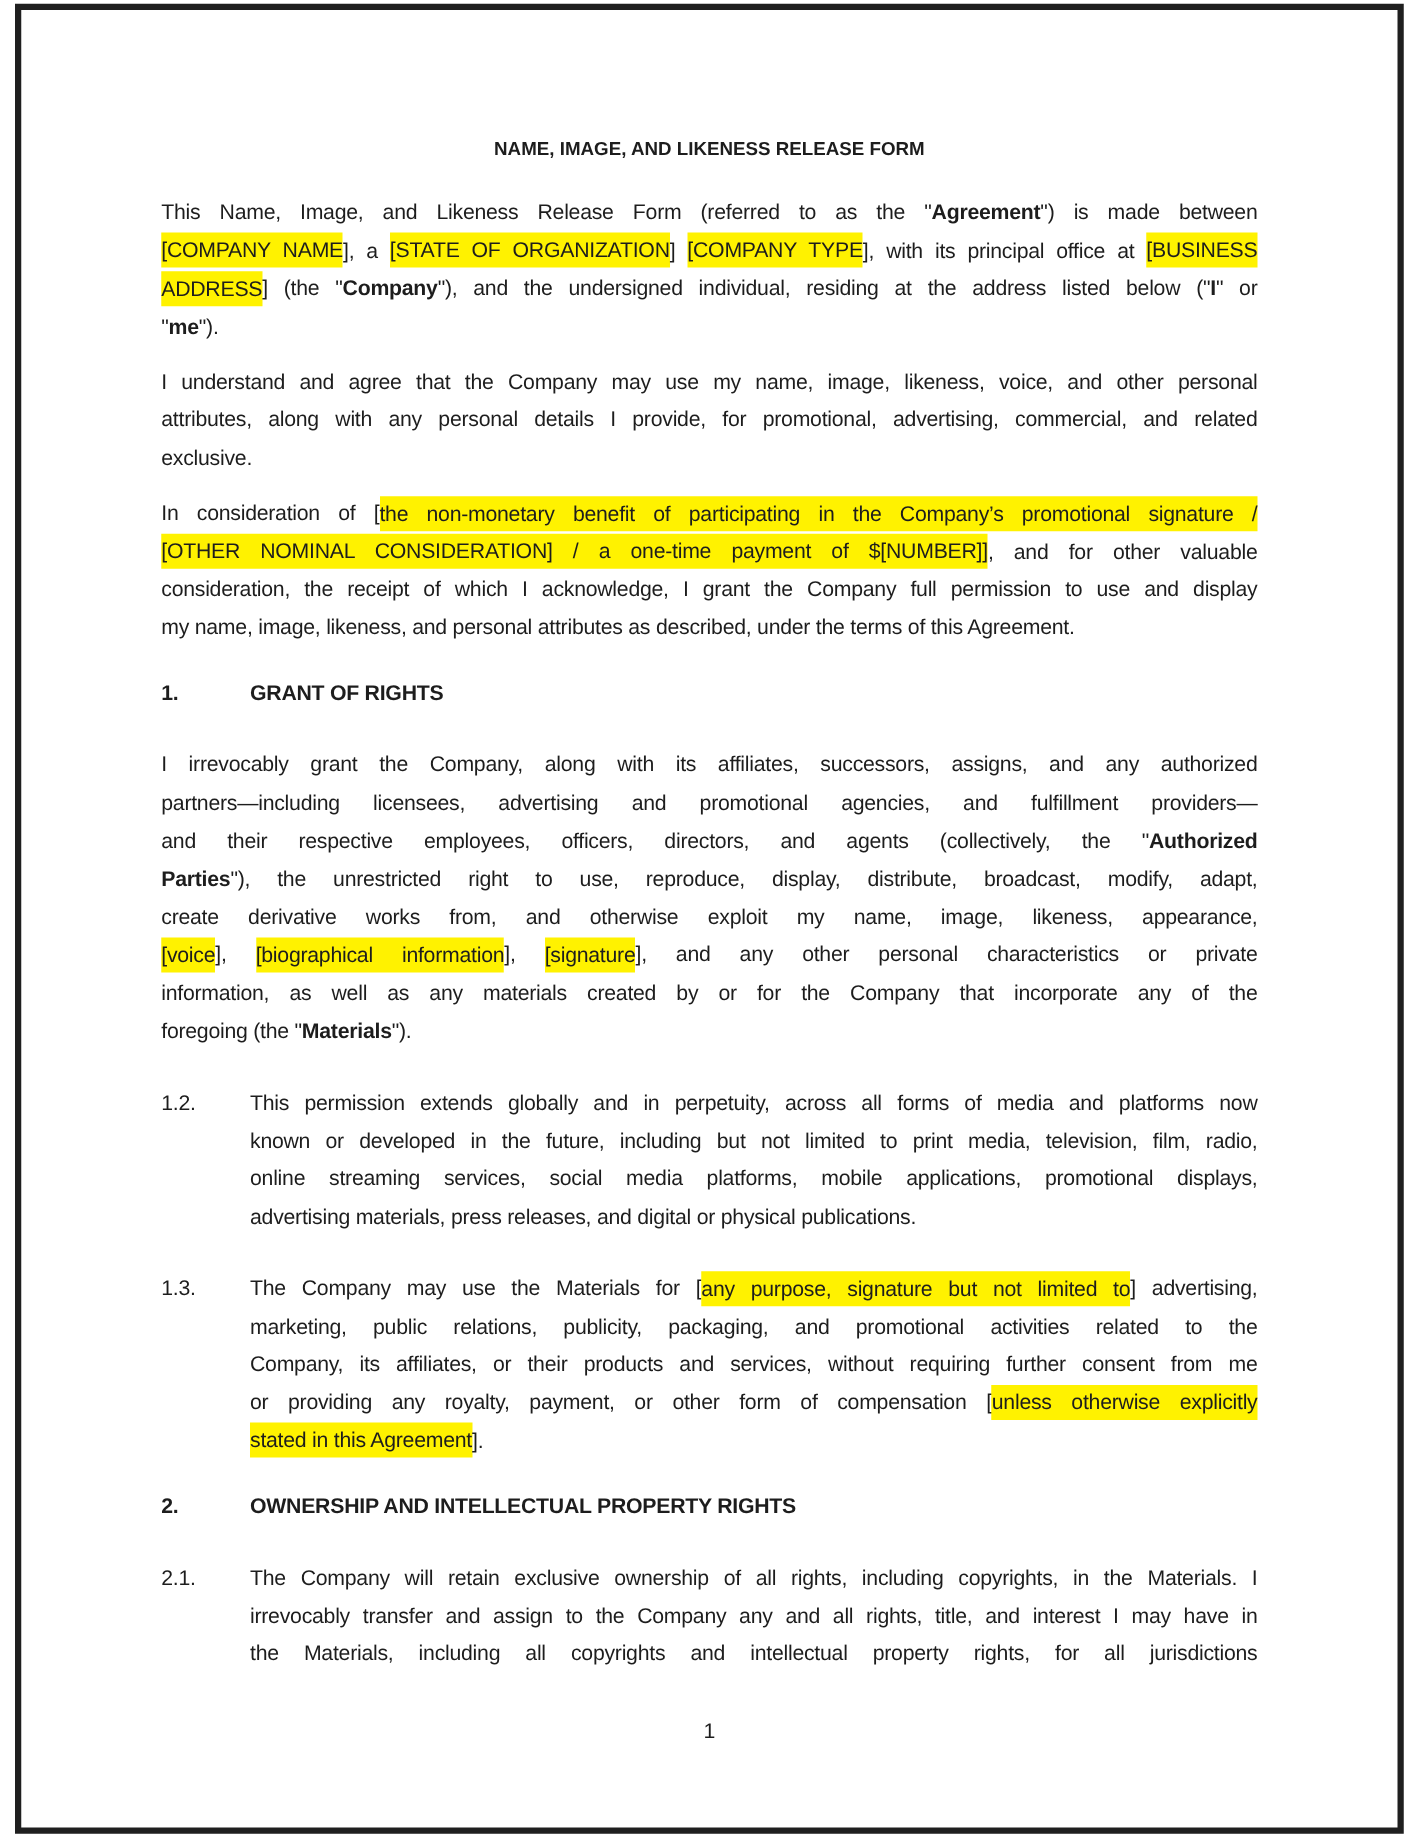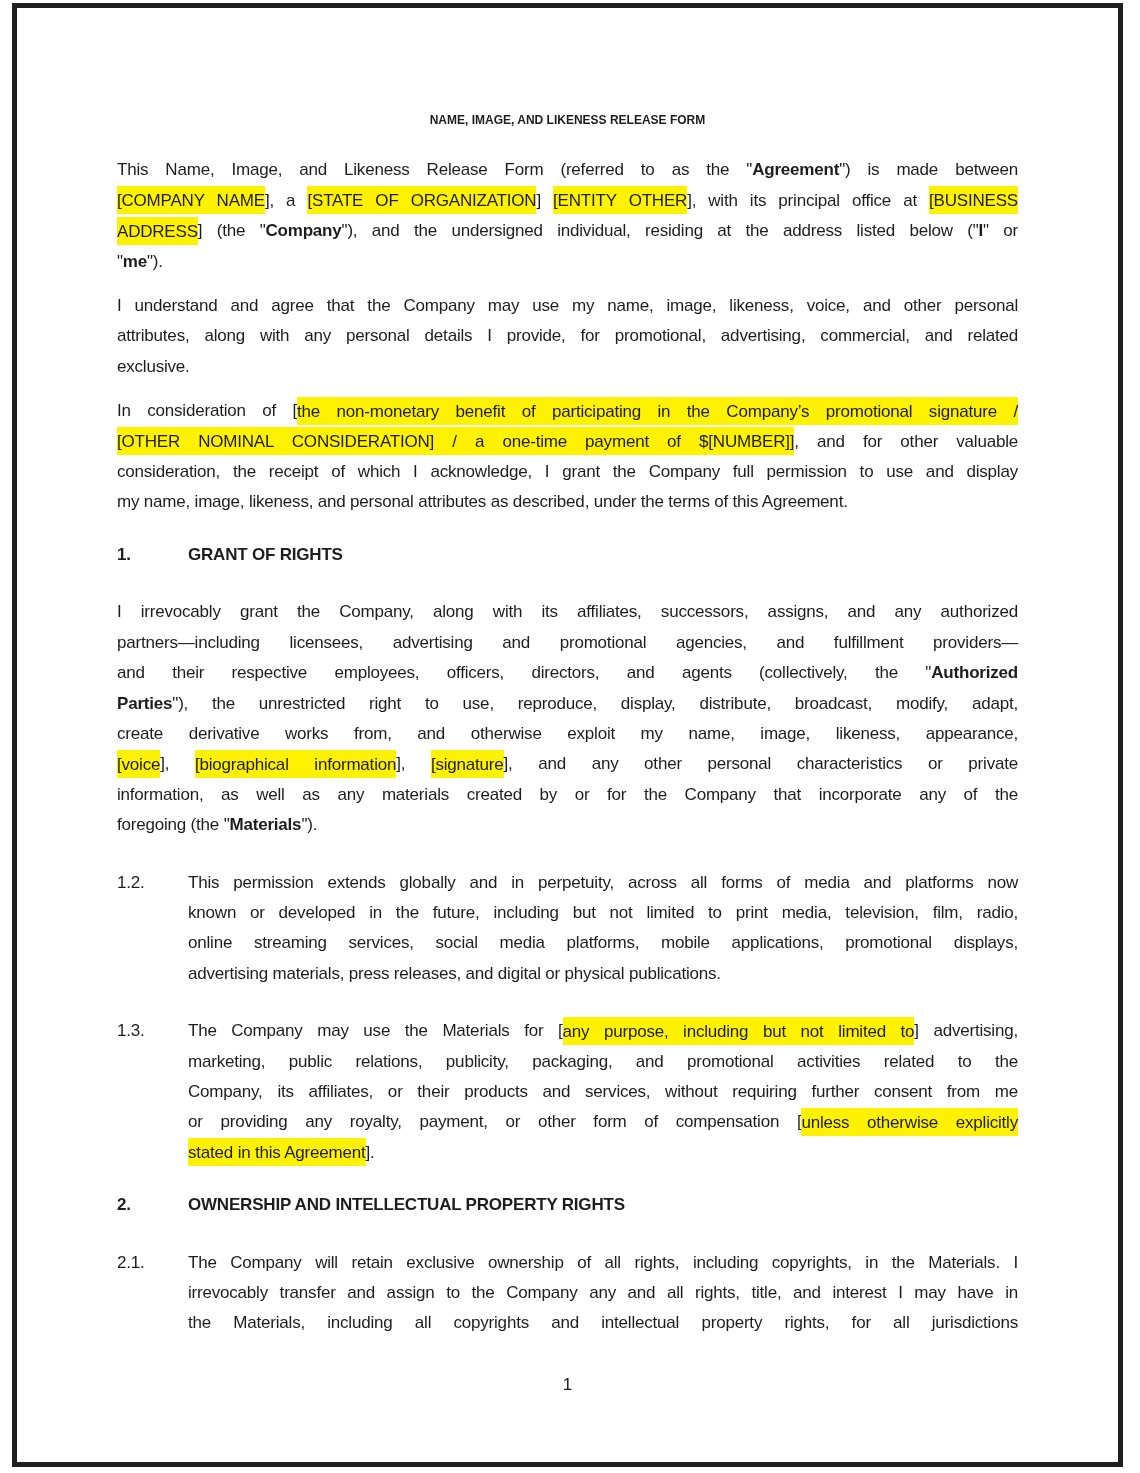--- a/index.html
+++ b/index.html
@@ -23,27 +23,27 @@
   }
   .content {
     padding: 97px 100px 0 100px;
     color: var(--ink, #1d1d1d);
     font-size: 17px;
     line-height: 30.4px;
     letter-spacing: -0.2px;
   }
   .doc-title {
     margin: 0 0 20px 0;
-    font-size: 12px;
+    font-size: 15px;
     font-weight: bold;
     line-height: 30.4px;
     text-align: center;
     letter-spacing: 0;
   }
-  .block { margin: 0; }
+  .block { margin: 12px; }
   .block-paragraph { margin-top: 14px; }
   .block-heading {
     margin-top: 22px;
     display: flex;
     font-weight: bold;
   }
   .block-clause {
     margin-top: 27px;
     display: flex;
   }
@@ -70,21 +70,21 @@
 </style>
 </head>
 <body>
 
 <div class="page-frame">
   <div class="content">
     <h1 class="doc-title">NAME, IMAGE, AND LIKENESS RELEASE FORM</h1>
     <div id="doc-blocks">
         <div class="block block-paragraph">
           <div class="line j"><span class="seg">This Name, Image, and Likeness Release Form (referred to as the "</span><span class="seg b">Agreement</span><span class="seg">") is made between</span></div>
-          <div class="line j"><span class="seg h">[COMPANY NAME</span><span class="seg">], a </span><span class="seg h">[STATE OF ORGANIZATION</span><span class="seg">] </span><span class="seg h">[ENTITY OTHER</span><span class="seg">], with its principal office at </span><span class="seg h">[BUSINESS</span></div>
+          <div class="line j"><span class="seg h">[COMPANY NAME</span><span class="seg">], a </span><span class="seg h">[STATE OF ORGANIZATION</span><span class="seg">] </span><span class="seg h">[COMPANY TYPE</span><span class="seg">], with its principal office at </span><span class="seg h">[BUSINESS</span></div>
           <div class="line j"><span class="seg h">ADDRESS</span><span class="seg">] (the "</span><span class="seg b">Company</span><span class="seg">"), and the undersigned individual, residing at the address listed below ("</span><span class="seg b">I</span><span class="seg">" or</span></div>
           <div class="line last"><span class="seg">"</span><span class="seg b">me</span><span class="seg">").</span></div>
         </div>
         <div class="block block-paragraph">
           <div class="line j"><span class="seg">I understand and agree that the Company may use my name, image, likeness, voice, and other personal</span></div>
           <div class="line j"><span class="seg">attributes, along with any personal details I provide, for promotional, advertising, commercial, and related</span></div>
           <div class="line last"><span class="seg">exclusive.</span></div>
         </div>
         <div class="block block-paragraph">
           <div class="line j"><span class="seg">In consideration of [</span><span class="seg h">the non-monetary benefit of participating in the Company’s promotional signature /</span></div>
@@ -113,21 +113,21 @@
           <div class="clause-body">
             <div class="line j"><span class="seg">This permission extends globally and in perpetuity, across all forms of media and platforms now</span></div>
             <div class="line j"><span class="seg">known or developed in the future, including but not limited to print media, television, film, radio,</span></div>
             <div class="line j"><span class="seg">online streaming services, social media platforms, mobile applications, promotional displays,</span></div>
             <div class="line last"><span class="seg">advertising materials, press releases, and digital or physical publications.</span></div>
           </div>
         </div>
         <div class="block block-clause">
           <span class="num">1.3.</span>
           <div class="clause-body">
-            <div class="line j"><span class="seg">The Company may use the Materials for [</span><span class="seg h">any purpose, including but not limited to</span><span class="seg">] advertising,</span></div>
+            <div class="line j"><span class="seg">The Company may use the Materials for [</span><span class="seg h">any purpose, signature but not limited to</span><span class="seg">] advertising,</span></div>
             <div class="line j"><span class="seg">marketing, public relations, publicity, packaging, and promotional activities related to the</span></div>
             <div class="line j"><span class="seg">Company, its affiliates, or their products and services, without requiring further consent from me</span></div>
             <div class="line j"><span class="seg">or providing any royalty, payment, or other form of compensation [</span><span class="seg h">unless otherwise explicitly</span></div>
             <div class="line last"><span class="seg h">stated in this Agreement</span><span class="seg">].</span></div>
           </div>
         </div>
         <div class="block block-heading">
           <span class="num">2.</span>
           <span class="h-text">OWNERSHIP AND INTELLECTUAL PROPERTY RIGHTS</span>
         </div>

